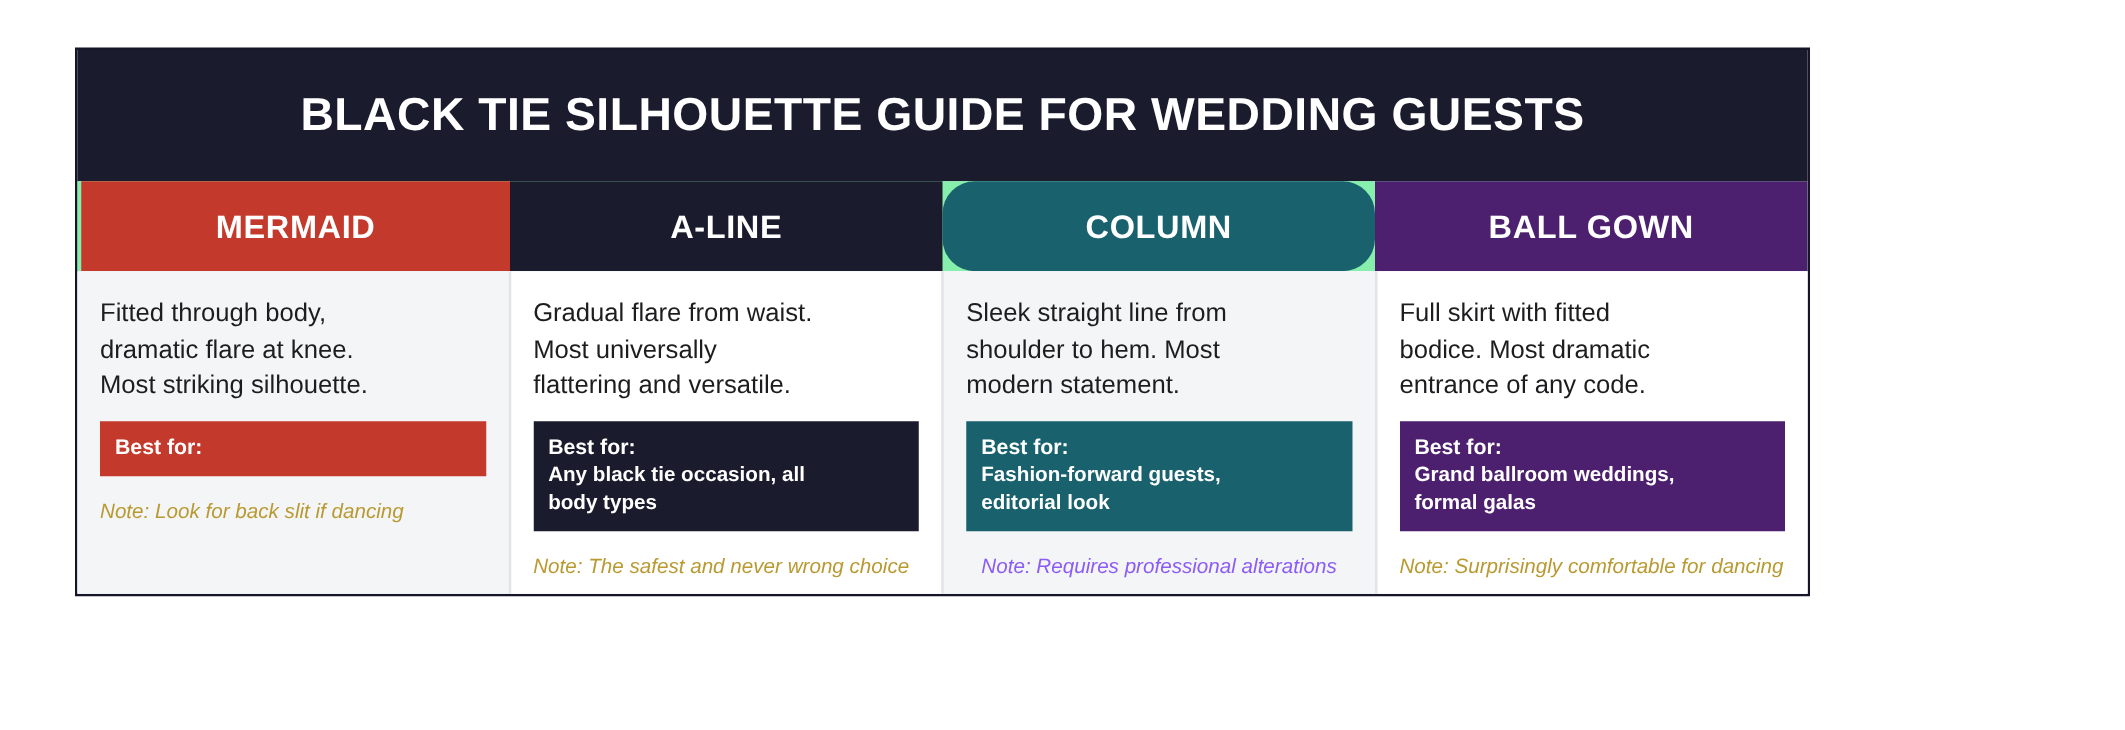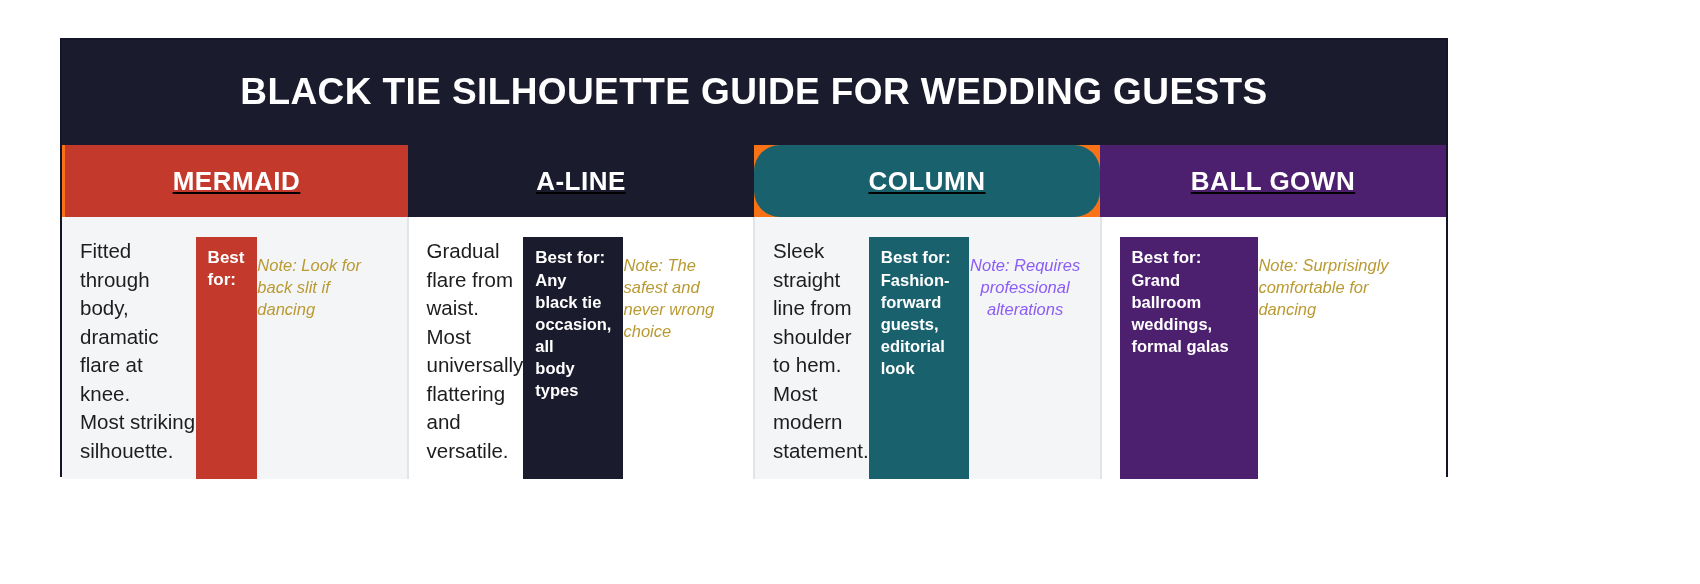--- a/index.html
+++ b/index.html
@@ -52,25 +52,24 @@
     font-weight: bold;
     letter-spacing: 0.4px;
     text-align: center;
     line-height: 1.05;
     font-family: "Liberation Sans", sans-serif;
   }
 
   
   .header-row {
     display: flex;
-    background: #f97316;
+    background: #86efac;
     height: 72px;
     min-height: 72px;
     box-sizing: border-box;
-    text-decoration: underline;
   }
   .header-cell {
     flex: 1 1 0;
     display: flex;
     align-items: center;
     justify-content: center;
     box-sizing: border-box;
     height: 72px;
   }
   .header-chip {
@@ -98,21 +97,21 @@
     display: flex;
     flex: 1 1 auto;
     background: #f4f5f7;
     box-sizing: border-box;
   }
   .body-col {
     flex: 1 1 0;
     box-sizing: border-box;
     padding: 20px 18px 0 18px;
     display: flex;
-    flex-direction: row;
+    flex-direction: column;
     position: relative;
   }
   
   .body-col.bg-grey  { background: #f4f5f7; }
   .body-col.bg-white { background: #ffffff; }
 
   .body-col + .body-col { border-left: 2px solid #e2e4e8; }
 
   .desc {
     color: #1d1d1f;
@@ -221,20 +220,23 @@
 modern statement.</div>
         <div class="best-box" id="best2" style="background: rgb(25, 98, 109);">
           <div class="best-label">Best for:</div>
           <div class="best-value">Fashion-forward guests,
 editorial look</div>
         </div>
         <div class="note" style="color: #8b5cf6; text-align: center;">Note: Requires professional alterations</div>
       </div>
 
       <div class="body-col bg-white">
+        <div class="desc">Full skirt with fitted
+bodice. Most dramatic
+entrance of any code.</div>
         <div class="best-box" id="best3" style="background: rgb(76, 32, 110);">
           <div class="best-label">Best for:</div>
           <div class="best-value">Grand ballroom weddings,
 formal galas</div>
         </div>
         <div class="note" style="color: rgb(185, 154, 50);">Note: Surprisingly comfortable for dancing</div>
       </div>
 
     </div>
 

